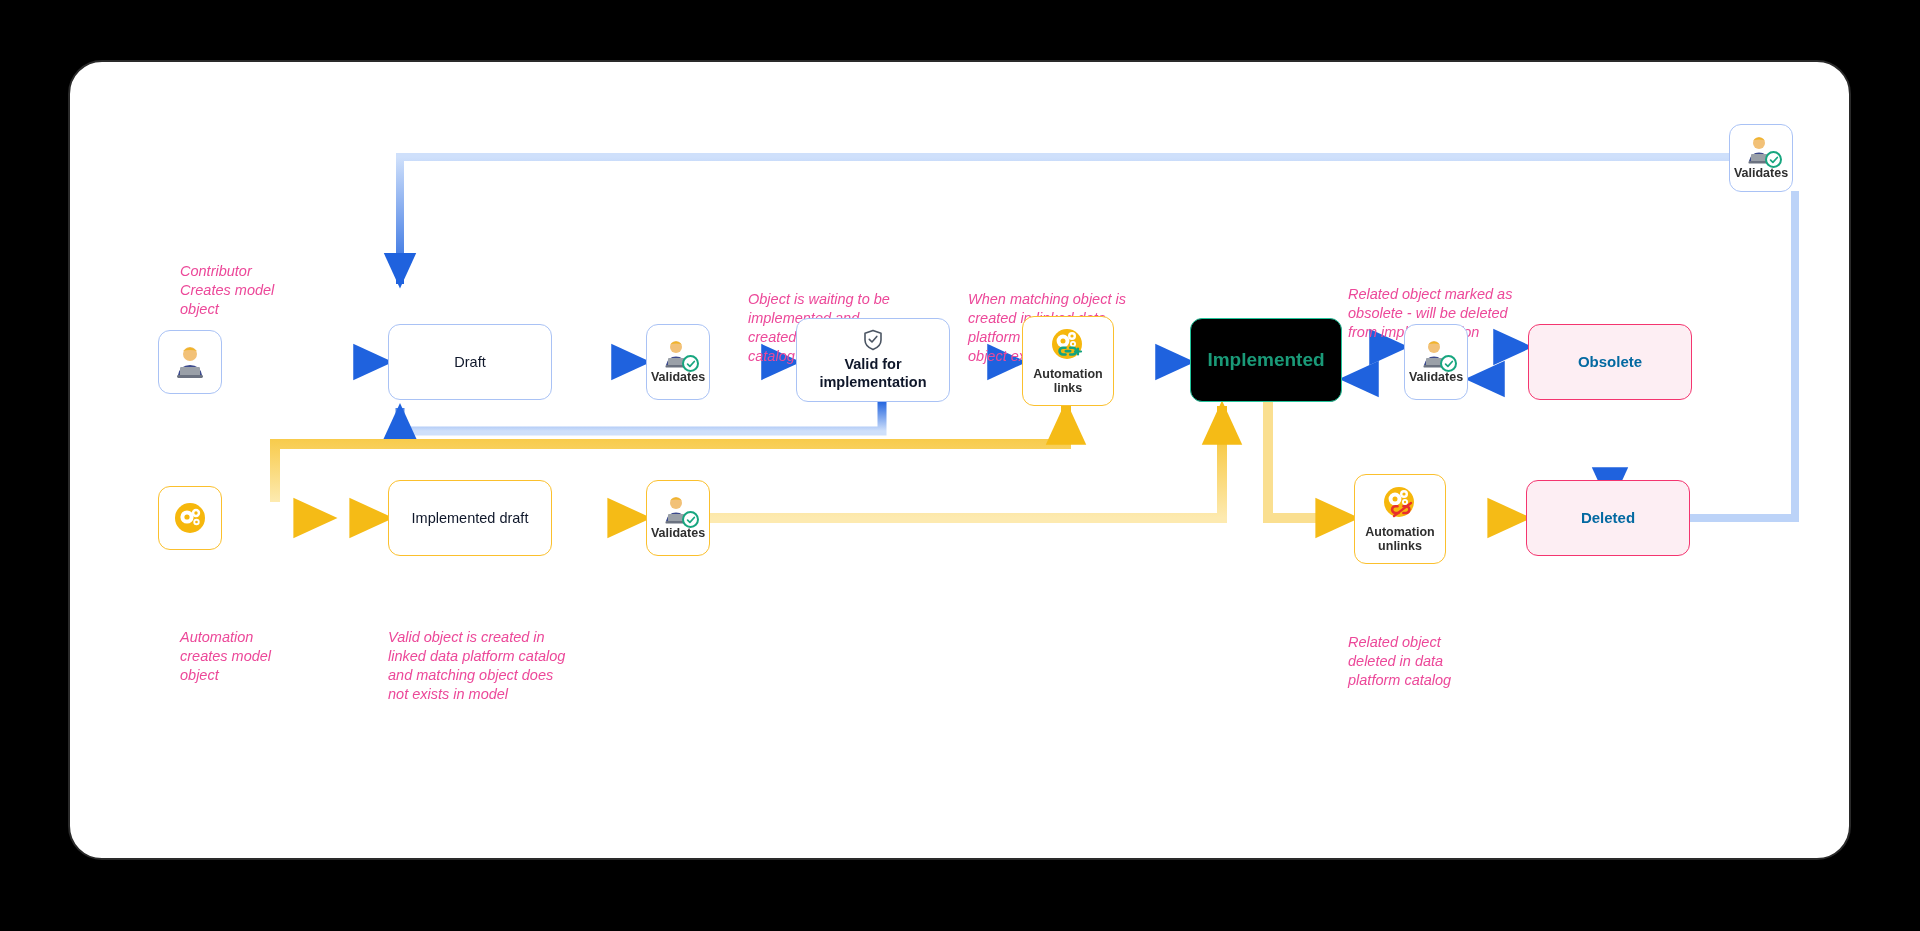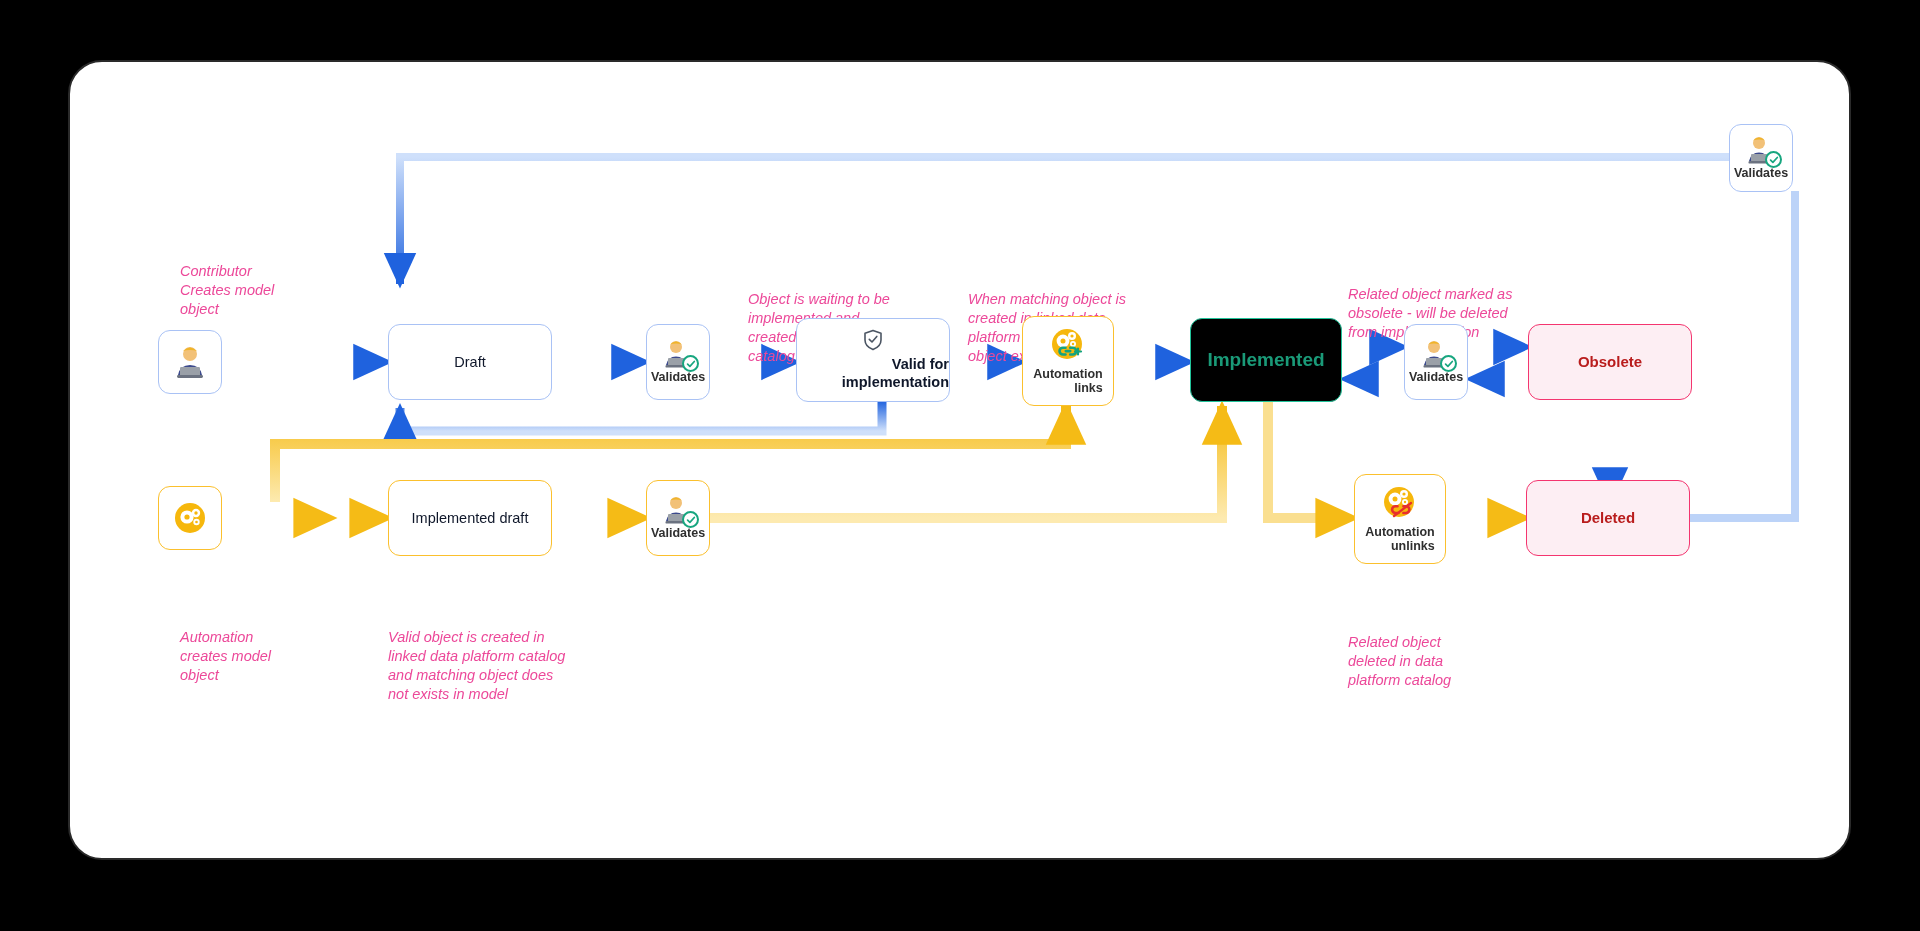--- a/index.html
+++ b/index.html
@@ -28,38 +28,38 @@
 
   
   .node {
     position: absolute;
     background: #ffffff;
     border-radius: 12px;
     display: flex;
     flex-direction: column;
     align-items: center;
     justify-content: center;
-    text-align: right;
+    text-align: center;
     z-index: 5;
   }
   .node .lbl {
     font-size: 14.5px;
     color: #0f172a;
     line-height: 1.25;
     font-weight: 400;
   }
   .node .lbl.strong { font-weight: 700; }
 
   .n-blue      { border: 1.6px solid #a9c2f5; }
   .n-yellow    { border: 1.8px solid #fbc02d; }
   .n-green     { border: 1.8px solid #21c39a; background: #000000; }
   .n-pink      { border: 1.8px solid #f4356f; background: #fdeef3; }
 
   .node .lbl.green-text { color: #1a9a78; font-size: 19px; font-weight: 700; }
-  .node .lbl.pink-text  { color: #b91c1c; font-size: 15px; font-weight: 600; }
+  .node .lbl.pink-text  { color: #0369a1; font-size: 15px; font-weight: 600; }
   .node .cap { font-size: 12.5px; color: #2f2f2f; font-weight: 600; line-height:1.15; }
 
   
   .note {
     position: absolute;
     font-style: italic;
     font-size: 14.5px;
     line-height: 1.30;
     color: #ec4899;
     z-index: 4;

